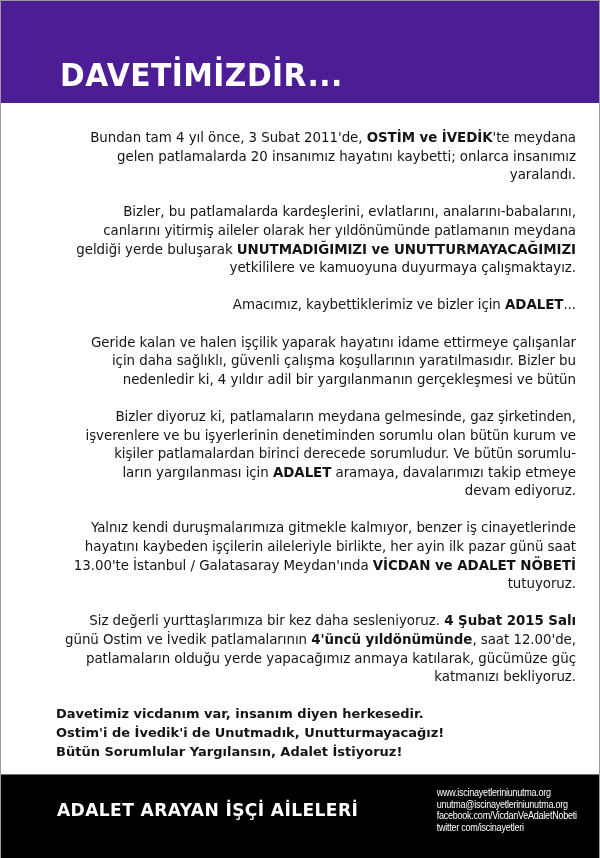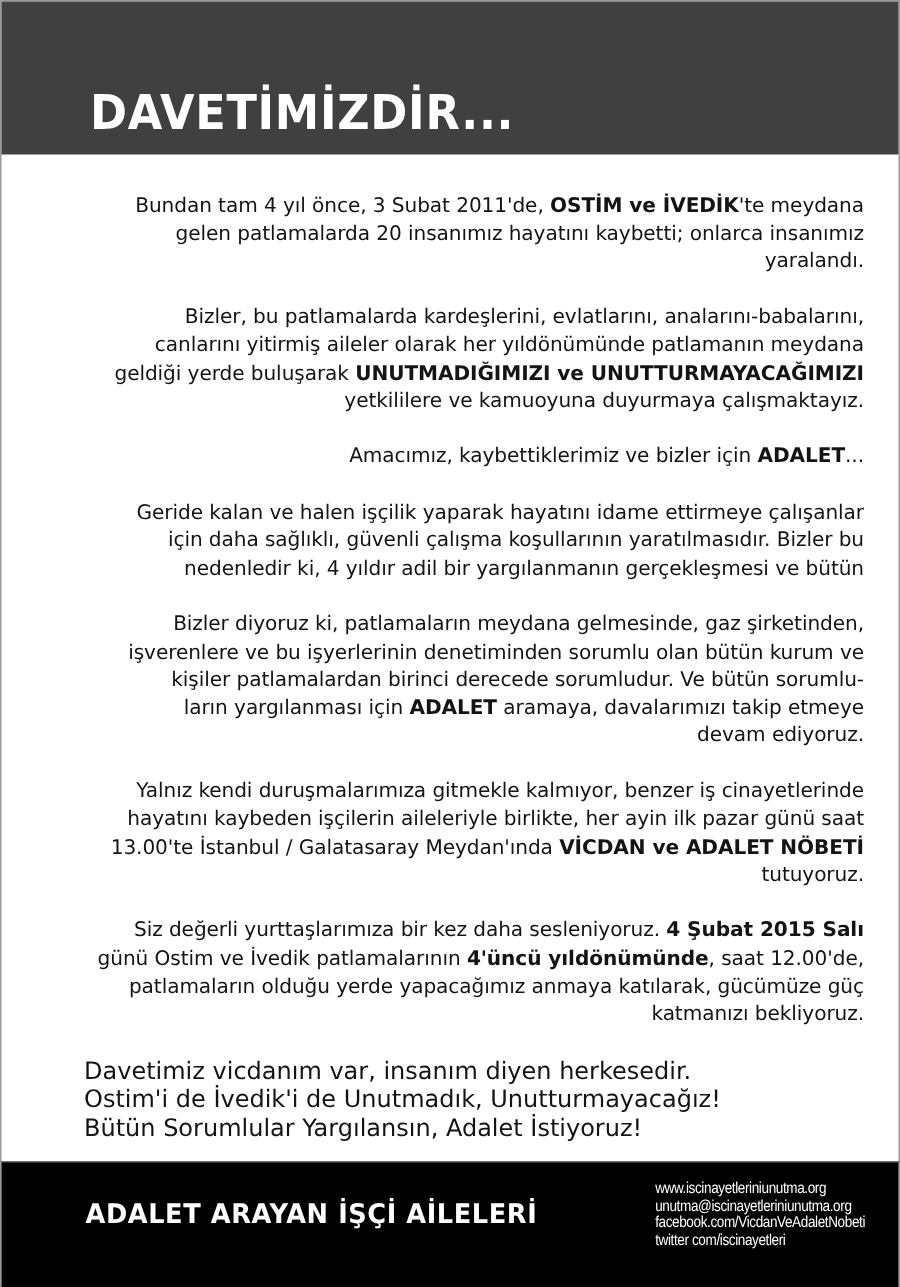--- a/index.html
+++ b/index.html
@@ -18,21 +18,21 @@
       position: absolute;
       left: 0; top: 0;
       width: 600px; height: 858px;
       border: 1px solid #9a9a9a;
       background: #ffffff;
     }
     .header-bar {
       position: absolute;
       left: 0; top: 0;
       width: 598px; height: 102px;
-      background: #404040;
+      background: #4c1d95;
     }
     .title {
       position: absolute;
       left: 59px; top: 55px;
       font-family: "DejaVu Sans", sans-serif;
       font-weight: bold;
       font-size: 32px;
       letter-spacing: 0.5px;
       color: #ffffff;
       line-height: 38px;
@@ -51,22 +51,22 @@
       margin-bottom: 18.6px;
       white-space: nowrap;
       letter-spacing: -0.05px;
       text-align: right;
     }
     .para .line { display: block; }
     .para b { font-weight: bold; }
     .closing { margin-top: 2px; }
     .closing .line {
       display: block;
-      font-weight: normal;
-      font-size: 16px;
+      font-weight: bold;
+      font-size: 13px;
       line-height: 18.6px;
       white-space: nowrap;
     }
     .footer-bar {
       position: absolute;
       left: 0; top: 773px;
       width: 598px; height: 84px;
       background: #000000;
       border-top: 1px solid #6e6e6e;
     }

